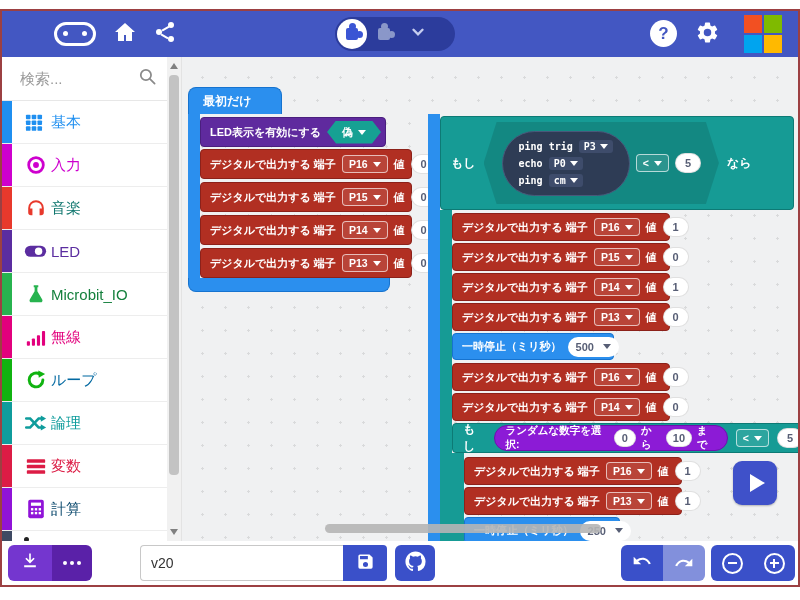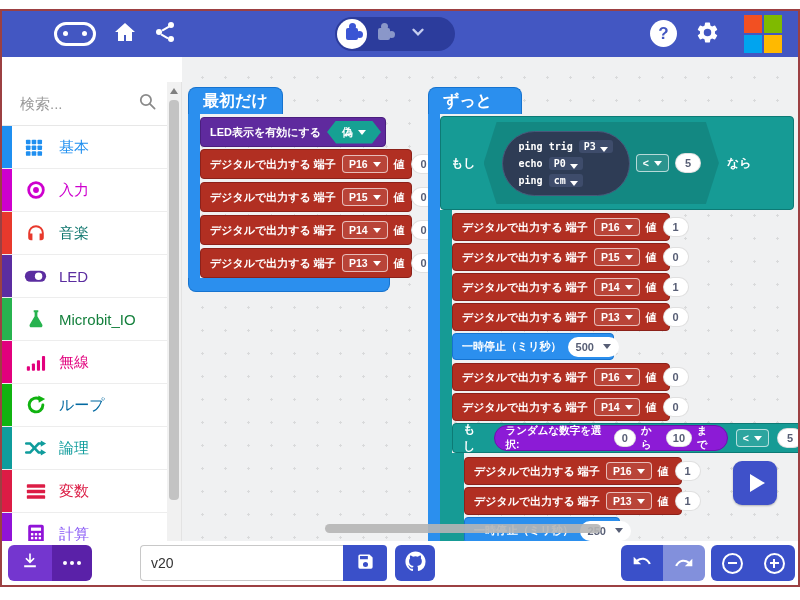--- a/index.html
+++ b/index.html
@@ -22,43 +22,43 @@
   .tg-item{width:34px;display:flex;align-items:center;justify-content:center;cursor:pointer;}
   .help-circle{position:absolute;left:648px;top:9px;width:27px;height:27px;background:#fff;border-radius:50%;
     display:flex;align-items:center;justify-content:center;color:#4357c2;font-weight:bold;font-size:17px;cursor:pointer;}
   .mslogo{position:absolute;left:742px;top:4px;width:38px;height:38px;display:grid;grid-template-columns:18px 18px;grid-template-rows:18px 18px;gap:2px;}
   .mslogo span{display:block;}
 
   
   .main{position:absolute;left:0;right:0;top:46px;bottom:44px;display:flex;}
 
   
-  .sidebar{position:relative;width:180px;height:100%;background:#fff;flex:none;border-right:1px solid #e3e3e3;margin-top:25px;}
+  .sidebar{position:relative;width:180px;height:100%;background:#fff;flex:none;border-right:1px solid #e3e3e3;}
   .side-inner{position:absolute;left:0;top:0;right:14px;bottom:0;overflow:hidden;}
   .search-row{height:44px;display:flex;align-items:center;padding:0 10px 0 16px;border-bottom:1px solid #e7e7e7;}
   .search-row input{flex:1;border:none;outline:none;font-size:15px;color:#555;background:transparent;min-width:0;}
   .search-row input::placeholder{color:#9a9a9a;}
-  .cat{position:relative;height:43px;display:flex;align-items:center;border-bottom:1px solid #ededed;cursor:pointer;padding-left:22px;gap:12px;}
+  .cat{position:relative;height:43px;display:flex;align-items:center;border-bottom:1px solid #ededed;cursor:pointer;padding-left:22px;gap:4px;}
   .strip{position:absolute;left:0;top:0;bottom:0;width:10px;}
   .cat-icon{width:23px;height:23px;display:flex;align-items:center;justify-content:center;flex:none;}
   .cat-label{font-size:15px;font-weight:500;white-space:nowrap;}
   .adv-sliver{position:relative;height:12px;padding-left:22px;display:flex;align-items:flex-end;}
   .adv-sliver .strip{background:#3f4a63;}
   .adv-dot{width:5px;height:5px;background:#222;border-radius:50%;margin-bottom:1px;}
   .side-scroll{position:absolute;right:0;top:0;bottom:0;width:14px;background:#f1f1f1;}
   .side-thumb{position:absolute;left:2px;right:2px;top:18px;height:400px;background:#c3c3c3;border-radius:4px;}
   .scroll-arrow{position:absolute;left:3px;width:0;height:0;border-left:4px solid transparent;border-right:4px solid transparent;}
   .scroll-arrow.up{top:6px;border-bottom:6px solid #808080;}
   .scroll-arrow.down{bottom:6px;border-top:6px solid #808080;}
 
   
   .workspace{position:relative;flex:1;height:100%;overflow:hidden;background:#f0f1f2;
     background-image:radial-gradient(circle,#d9dadb 1.1px,transparent 1.3px);background-size:23px 23px;background-position:9px 9px;}
   .hat{position:absolute;height:27px;background:#2b8fee;border:1px solid #1673cf;border-bottom:none;border-radius:8px 8px 0 0;
-    color:#fff;font-weight:bold;font-size:16px;display:flex;align-items:center;padding:0 14px;}
+    color:#fff;font-weight:bold;font-size:12px;display:flex;align-items:center;padding:0 14px;}
   .spine{position:absolute;background:#2b8fee;}
   .cbottom{position:absolute;background:#2b8fee;border-radius:0 0 8px 8px;border:1px solid #1673cf;border-top:none;}
   .blk{position:absolute;display:flex;align-items:center;gap:6px;padding:0 9px;color:#fff;font-weight:bold;font-size:11px;
     border-radius:4px;white-space:nowrap;cursor:grab;}
   .dw{background:#b12f22;border:1px solid #8c211a;align-items:center;}
   .ledblk{background:#5f2a9e;border:1px solid #4a1f7e;}
   .pauseblk{background:#2b8fee;border:1px solid #1673cf;}
   .ifblk{position:absolute;background:#169b95;border:1px solid #0d7a75;border-radius:4px;display:flex;align-items:center;
     gap:8px;color:#fff;font-weight:bold;font-size:12px;padding:0 10px;cursor:grab;}
   .tspine{position:absolute;background:#169b95;}
@@ -70,21 +70,21 @@
   .caret.dark{border-top-color:#575e75;}
   .num-oval{background:#fff;color:#575e75;border-radius:11px;min-width:26px;height:20px;display:inline-flex;align-items:center;
     justify-content:center;font-size:11px;font-weight:bold;border:1px solid rgba(0,0,0,0.12);cursor:text;padding:0 6px;}
   .white-dd{background:#fff;color:#575e75;border-radius:11px;height:20px;display:inline-flex;align-items:center;gap:9px;
     padding:0 8px;font-size:11px;font-weight:bold;cursor:pointer;}
   .hexdd{background:#16a193;clip-path:polygon(9px 0,calc(100% - 9px) 0,100% 50%,calc(100% - 9px) 100%,9px 100%,0 50%);
     padding:4px 15px;display:inline-flex;align-items:center;gap:5px;font-size:11px;font-weight:bold;color:#fff;cursor:pointer;}
   .sonar{display:flex;flex-direction:column;justify-content:center;gap:4px;background:#2e3c55;border:1px solid #49587a;
     border-radius:40px;padding:8px 16px;font-family:"DejaVu Sans Mono","Liberation Mono",monospace;font-size:10px;font-weight:bold;color:#fff;}
   .sonar-row{display:flex;align-items:center;gap:6px;}
-  .sonar-dd{display:inline-flex;align-items:flex-end;gap:4px;background:#3e4c6b;border-radius:3px;padding:1px 5px;cursor:pointer;}
+  .sonar-dd{display:inline-flex;align-items:center;gap:4px;background:#3e4c6b;border-radius:3px;padding:1px 5px;cursor:pointer;}
   .randblk{display:inline-flex;align-items:center;gap:5px;background:#8c1bd6;border:1px solid #6f10ad;border-radius:13px;
     height:26px;padding:0 10px;font-size:10.5px;font-weight:bold;color:#fff;cursor:grab;}
   .play-btn{position:absolute;width:44px;height:44px;background:#3f51c9;border-radius:9px;display:flex;align-items:center;
     justify-content:center;cursor:pointer;box-shadow:0 1px 2px rgba(0,0,0,0.25);}
   .play-tri{width:0;height:0;border-top:9px solid transparent;border-bottom:9px solid transparent;border-left:15px solid #fff;margin-left:4px;}
   .hscroll{position:absolute;height:9px;background:#b5b5b5;border-radius:5px;opacity:0.9;cursor:grab;}
 
   
   .bottombar{position:absolute;left:0;right:0;bottom:0;height:44px;background:#fff;}
   .dl-group{position:absolute;left:6px;top:4px;height:36px;display:flex;border-radius:6px;overflow:hidden;cursor:pointer;}
@@ -306,21 +306,21 @@
                 <g fill="#fff">
                   <rect x="6.5" y="11" width="2.6" height="2.6"></rect>
                   <rect x="10.7" y="11" width="2.6" height="2.6"></rect>
                   <rect x="14.9" y="11" width="2.6" height="2.6"></rect>
                   <rect x="6.5" y="15.2" width="2.6" height="2.6"></rect>
                   <rect x="10.7" y="15.2" width="2.6" height="2.6"></rect>
                   <rect x="14.9" y="15.2" width="2.6" height="2.6"></rect>
                 </g>
               </svg>
           </span>
-          <span class="cat-label" style="color: #8b5cf6; font-family: Liberation Mono, monospace;">計算</span>
+          <span class="cat-label" style="color: #0c4a6e; font-family: Liberation Mono, monospace;">計算</span>
         </div>
 
         <div class="adv-sliver">
           <span class="strip"></span>
           <span class="adv-dot"></span>
         </div>
       </div>
 
       <div class="side-scroll">
         <span class="scroll-arrow up"></span>
@@ -375,23 +375,20 @@
       <div class="blk dw" style="left:18px;top:191px;width:212px;height:30px;">
         <span>デジタルで出力する 端子</span>
         <span class="field-dd">
             <span>P13</span>
             <i class="caret"></i>
           </span>
         <span>値</span>
         <span class="num-oval">0</span>
       </div>
 
-      <div class="hat" style="left:246px;top:30px;min-width:94px;">
-        <span>ずっと</span>
-      </div>
       <div class="spine" style="left:246px;top:57px;width:12px;height:427px;"></div>
 
       <div class="ifblk" style="left:258px;top:59px;width:354px;height:94px;">
         <span>もし</span>
         <span class="hexslot" style="height:82px;">
           <span class="sonar">
             <span class="sonar-row">
                 <span>ping trig</span>
                 <span class="sonar-dd">
                   <span>P3</span>

